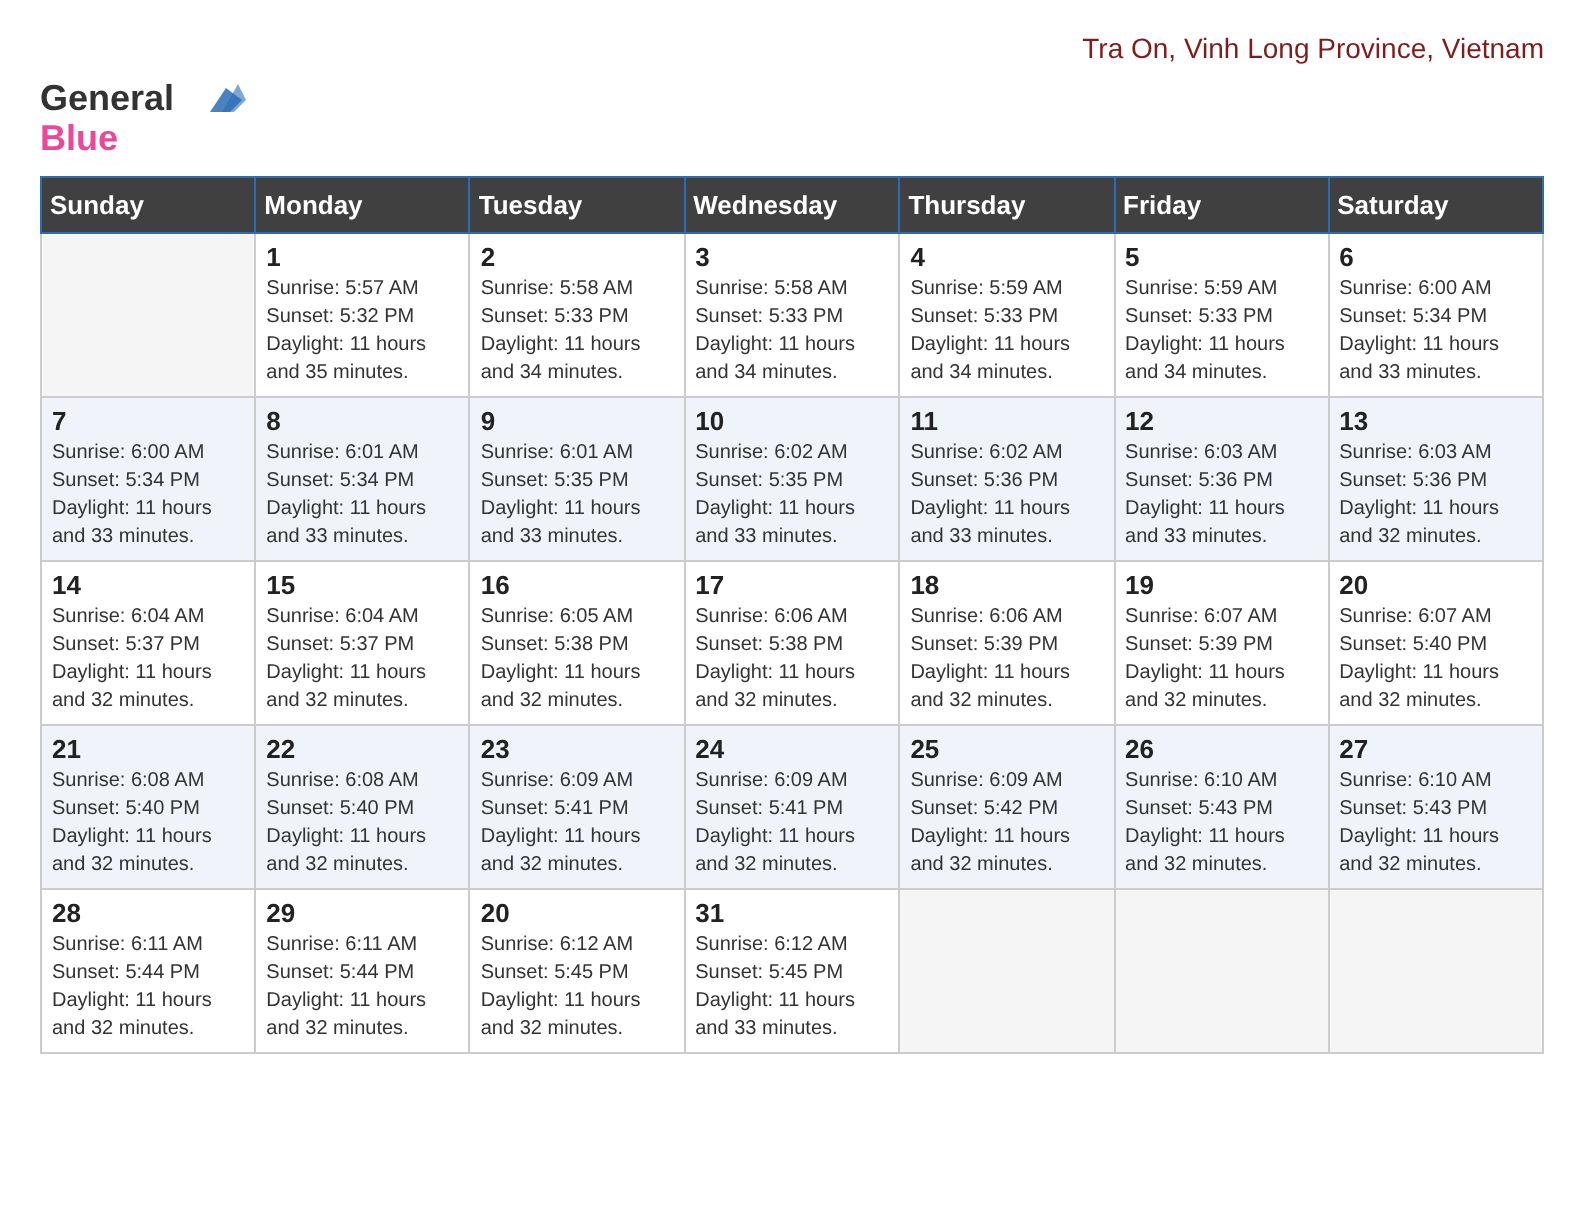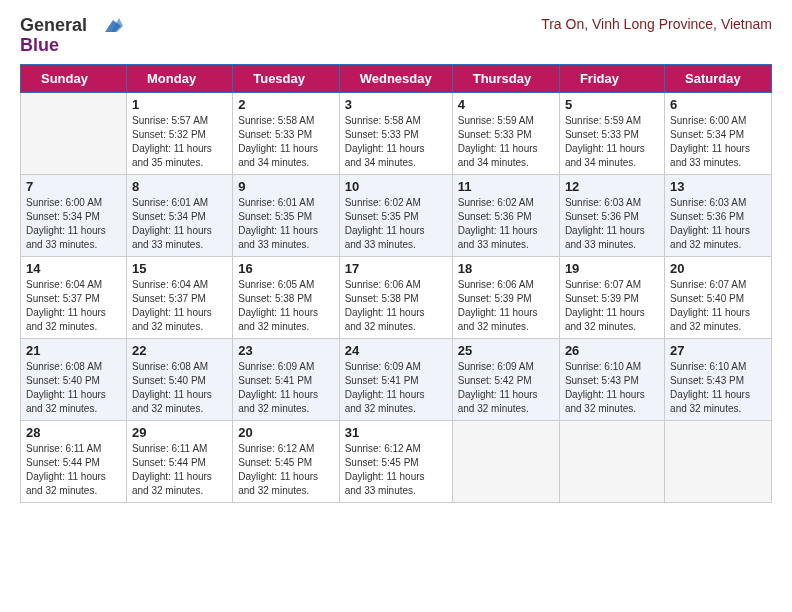--- a/index.html
+++ b/index.html
@@ -20,45 +20,45 @@
       display: flex;
       flex-direction: column;
       align-items: flex-start;
     }
     .logo-text {
       font-size: 18px;
       font-weight: bold;
       line-height: 1.1;
     }
     .logo-general { color: #333; }
-    .logo-blue { color: #701a75; }
+    .logo-blue { color: #ec4899; }
     .title-block {
       text-align: right;
     }
     .month-title {
       font-size: 36px;
       font-weight: bold;
       color: #222;
       line-height: 1.1;
     }
     .location {
       font-size: 14px;
       color: #7f1d1d;
     }
     .calendar {
       width: 100%;
       border-collapse: collapse;
       margin-top: 8px;
     }
     .calendar th {
-      background: #be185d;
+      background: #404040;
       color: #fff;
       font-size: 13px;
       font-weight: bold;
-      padding: 6px 20px;
+      padding: 6px 4px;
       text-align: left;
       border: 1px solid #2a6db5;
       margin-top: 41px;
     }
     .calendar td {
       border: 1px solid #ccc;
       vertical-align: top;
       padding: 4px 5px;
       width: 108px;
       min-height: 80px;
@@ -82,21 +82,21 @@
     }
     .row-shade td {
       background: #f0f4fa;
     }
   </style>
 </head>
 <body>
 
 <div class="header">
   <div class="logo">
-    <div style="display:flex;align-items:center;gap:12px;">
+    <div style="display:flex;align-items:center;gap:12px;margin-top:24px;">
       <span class="logo-text logo-general">General</span>
       <svg width="22" height="20" viewBox="0 0 22 20" style="margin-left:2px;">
         <polygon points="4,16 12,4 20,10 14,16" fill="#2a6db5" opacity="0.85"></polygon>
         <polygon points="10,16 18,2 22,10 16,16" fill="#2a6db5" opacity="0.6"></polygon>
       </svg>
     </div>
     <span class="logo-text logo-blue">Blue</span>
   </div>
   <div class="title-block">
     <div class="location">Tra On, Vinh Long Province, Vietnam</div>

